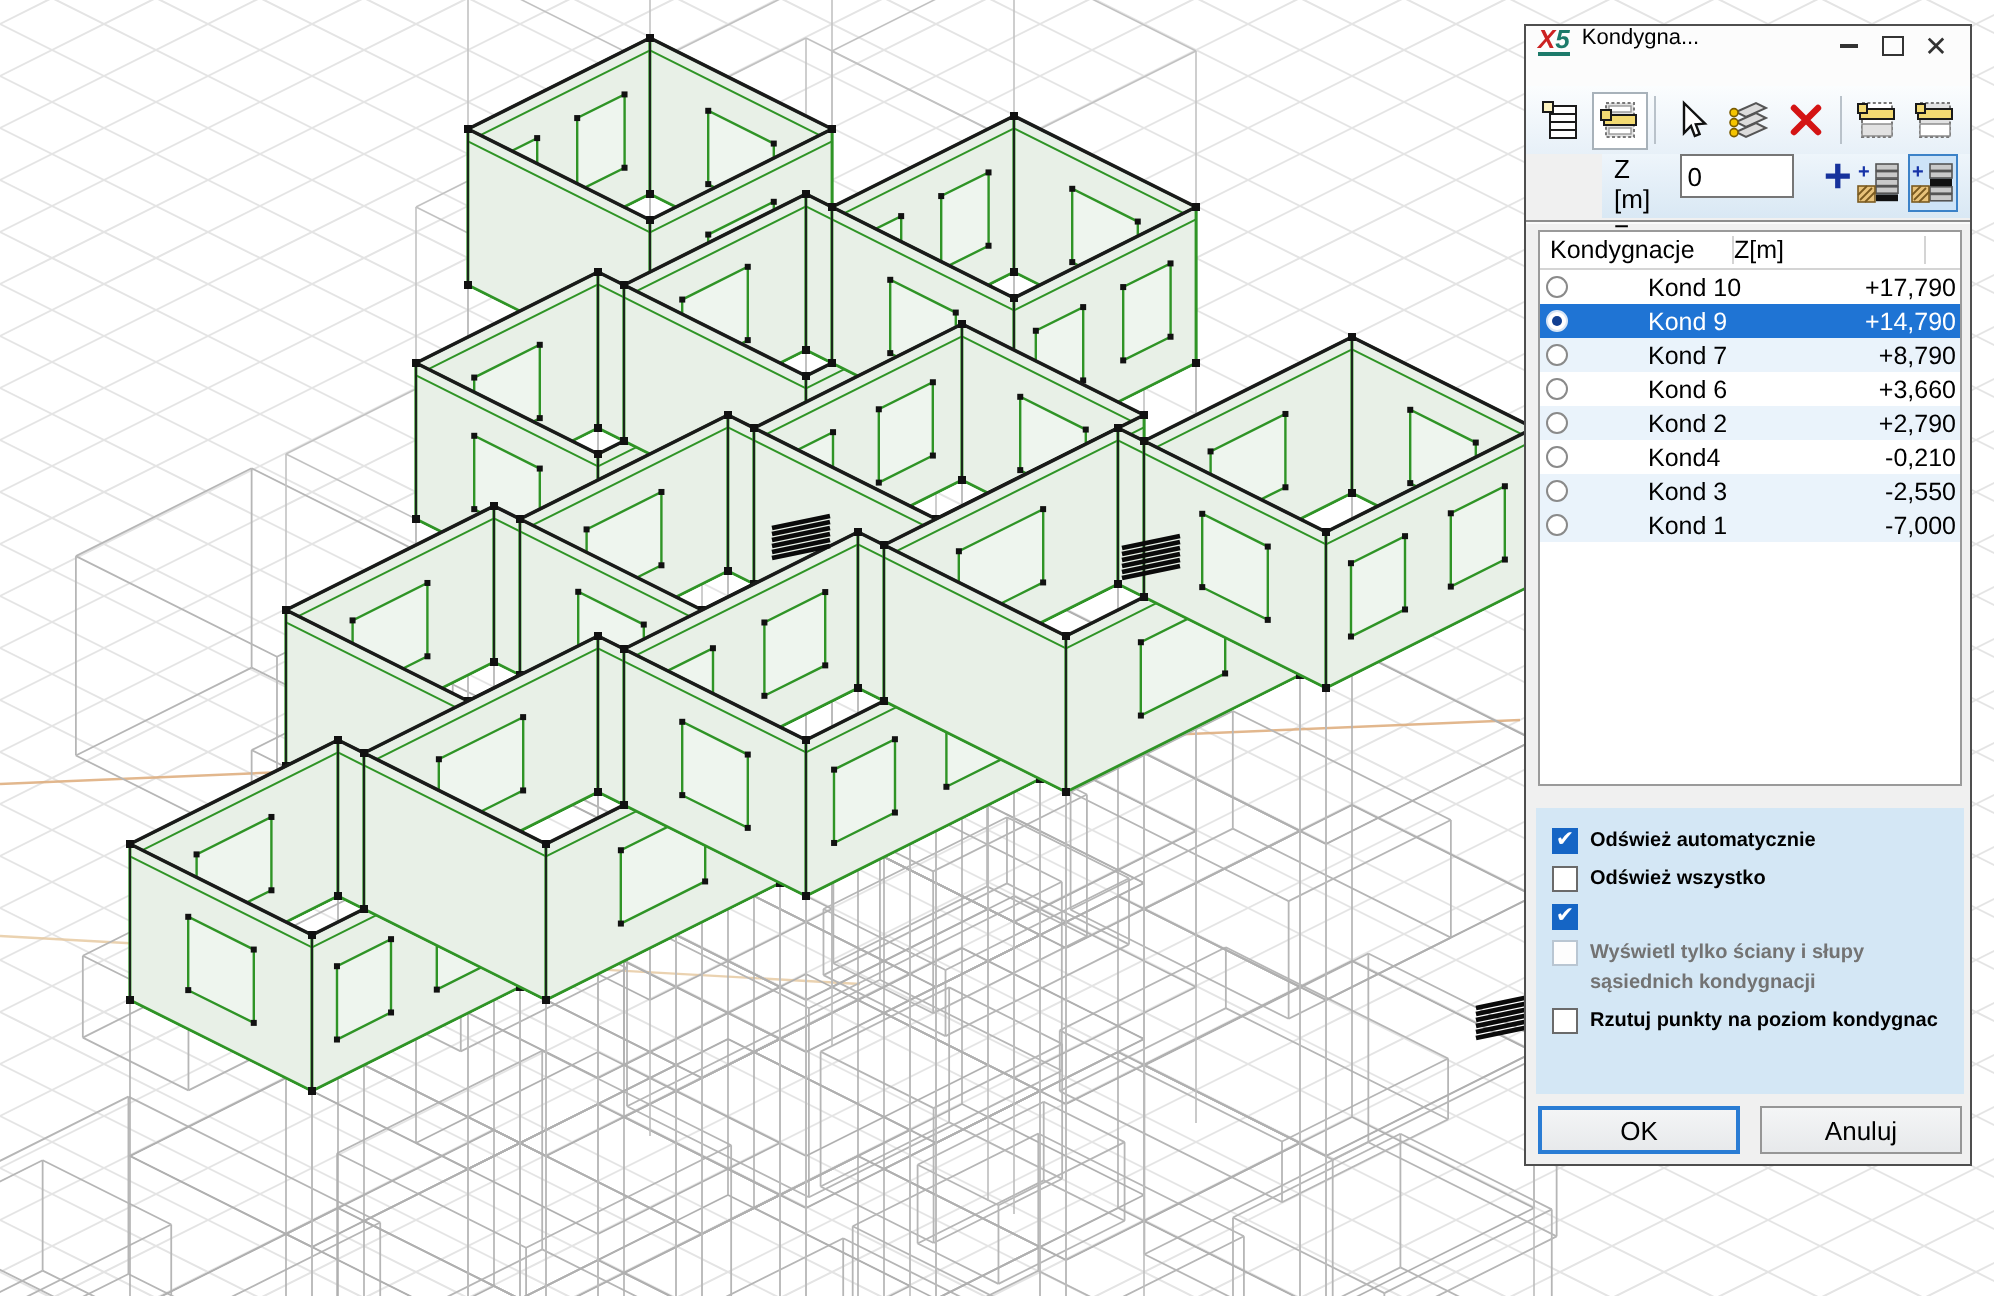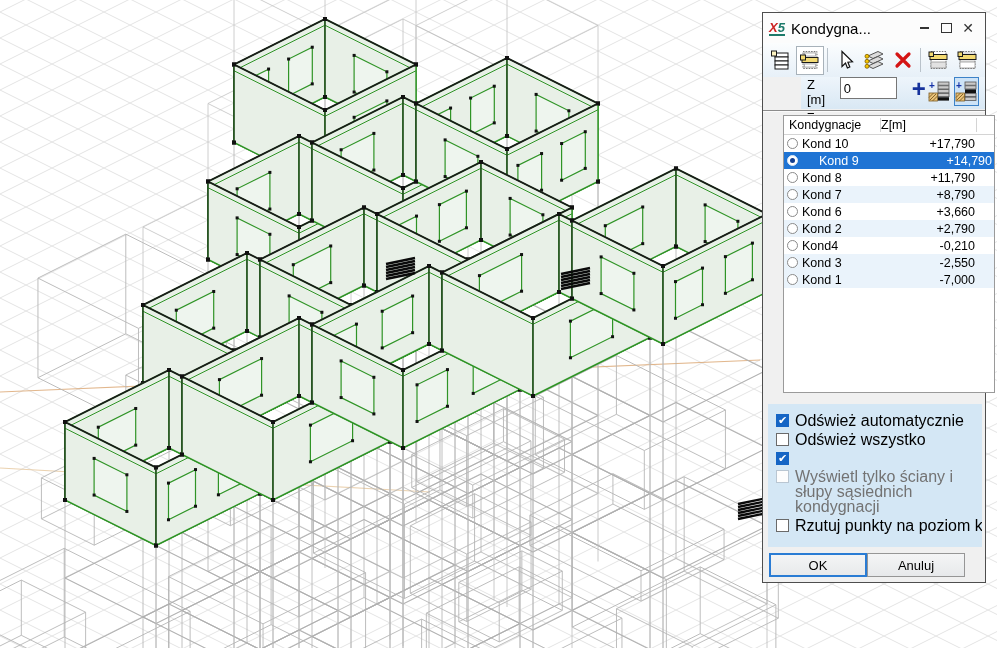--- a/index.html
+++ b/index.html
@@ -4,25 +4,25 @@
 <style>
   html,body{margin:0;padding:0;}
   body{width:997px;height:648px;position:relative;overflow:hidden;background:#ffffff;
        font-family:"Liberation Sans",sans-serif;}
   #scene{position:absolute;left:0;top:0;}
 
   
   .dialog{position:absolute;left:762px;top:12px;width:224px;height:571px;
           background:#f0f0f0;border:1px solid #4e4e4e;box-sizing:border-box;
           font-size:13px;color:#000;}
-  .titlebar{height:30px;display:flex;align-items:center;padding:0 6px;background:#fcfcfc;}
+  .titlebar{height:30px;display:flex;align-items:flex-start;padding:0 6px;background:#fcfcfc;}
   .logo{font-weight:bold;font-style:italic;font-size:13px;border-bottom:2px solid #1d7a6a;
         line-height:13px;margin-right:6px;}
   .logo .x{color:#cc2222;} .logo .five{color:#1d7a6a;}
-  .title-text{flex:1;font-size:15px;white-space:nowrap;overflow:hidden;}
+  .title-text{flex:1;font-size:11px;white-space:nowrap;overflow:hidden;}
   .cap-btn{width:22px;height:20px;display:flex;align-items:center;justify-content:center;color:#333;}
   .min-glyph{display:block;width:9px;height:0;border-bottom:2px solid #333;}
   .max-glyph{display:block;width:9px;height:8px;border:1.4px solid #333;}
   .close-glyph{font-size:14px;line-height:14px;}
 
   .toolbar{height:34px;display:flex;align-items:center;padding:0 4px;
            background:linear-gradient(#fbfdfe,#e7f0f8);}
   .tb-btn{width:27px;height:27px;display:flex;align-items:center;justify-content:center;
           border:1px solid transparent;}
   .tb-btn.pressed{background:#ffffff;border:1px solid #a8b2ba;}
@@ -33,50 +33,50 @@
   .zrow label{margin-right:5px;}
   .z-input{width:52px;height:20px;border:1px solid #767676;font:13px "Liberation Sans",sans-serif;
            padding:0 0 0 3px;background:#fff;}
   .plus-btn{width:24px;height:24px;margin-left:14px;display:flex;align-items:center;justify-content:center;
             color:#16329c;font-size:24px;font-weight:bold;line-height:20px;}
   .mini-btn{width:27px;height:27px;display:flex;align-items:center;justify-content:center;
             border:1px solid transparent;margin-left:2px;}
   .mini-btn.selected{background:#cde3f7;border:1px solid #3c82c8;}
   .hsep{height:0;border-top:1px solid #8c8c8c;border-bottom:1px solid #fafafa;margin:1px 0 0 0;}
 
-  .tablebox{position:absolute;left:20px;top:102px;width:212px;height:278px;background:#fff;
+  .tablebox{position:absolute;left:6px;top:102px;width:212px;height:278px;background:#fff;
             border:1px solid #9a9a9a;box-sizing:border-box;overflow:hidden;}
   .thead{display:flex;height:18px;align-items:center;border-bottom:1px solid #d4d4d4;font-size:12.5px;}
   .th-name{width:97px;padding-left:5px;border-right:1px solid #d4d4d4;box-sizing:border-box;}
   .th-z{width:96px;text-align:left;border-right:1px solid #d4d4d4;box-sizing:border-box;}
   .th-fill{flex:1;}
   .trow{display:flex;height:17px;align-items:center;font-size:12.5px;cursor:default;}
   .trow.alt{background:#eaf3fb;}
-  .trow.selected{background:#1f74d4;color:#fff;gap:17px;}
+  .trow.selected{background:#1f74d4;color:#fff;}
   .radio{width:11px;height:11px;border-radius:50%;border:1px solid #8a8a8a;background:#fff;
          margin:0 4px 0 3px;box-sizing:border-box;position:relative;flex:0 0 auto;}
   .trow.selected .radio{border-color:#d8e6f6;}
   .radio.on::after{content:"";position:absolute;left:2px;top:2px;width:5px;height:5px;
                    border-radius:50%;background:#123f91;}
-  .cell-name{width:78px;white-space:nowrap;overflow:hidden;}
+  .cell-name{width:78px;white-space:nowrap;overflow:hidden;margin-left:36px;}
   .cell-z{width:95px;text-align:right;padding-right:2px;}
 
   .checkpanel{position:absolute;left:5px;top:391px;width:214px;height:143px;background:#d4e7f5;
               box-sizing:border-box;padding:9px 0 0 8px;overflow:hidden;}
   .opt{display:flex;margin-bottom:4px;align-items:flex-start;}
   .cbox{width:13px;height:13px;border:1px solid #6a6a6a;background:#fff;flex:0 0 auto;
         margin:1px 6px 0 0;box-sizing:border-box;display:flex;align-items:center;justify-content:center;
         font-size:11px;color:#fff;line-height:11px;}
   .opt.checked .cbox{background:#1565c5;border-color:#1565c5;}
   .opt.disabled .cbox{border-color:#b9c6d2;background:#fdfdfd;}
-  .opt-label{font-size:16px;line-height:15px;}
+  .opt-label{font-size:10px;line-height:15px;font-weight:bold;}
   .opt.disabled .opt-label{color:#737373;}
   .opt.nowrap .opt-label{white-space:nowrap;}
 
-  .btnrow{position:absolute;left:6px;top:540px;width:196px;display:flex;justify-content:space-between;}
+  .btnrow{position:absolute;left:6px;top:540px;width:212px;display:flex;justify-content:space-between;}
   .btn{width:101px;height:24px;font:13px "Liberation Sans",sans-serif;color:#000;
        background:linear-gradient(#f4f5f6,#e7e9eb);border:1px solid #969696;box-sizing:border-box;
        display:flex;align-items:center;justify-content:center;}
   .btn.default{border:1px solid #2a7cd4;box-shadow:inset 0 0 0 1px #2a7cd4;}
 </style>
 </head>
 <body>
 
 <svg id="scene" width="997" height="648" viewBox="0 0 997 648">
     <line x1="-20" y1="-570" x2="1017" y2="-51.5" stroke="#e4e4e4" stroke-width="1" opacity="1"></line>
@@ -2015,25 +2015,20 @@
         <div class="trow">
           <span class="radio"></span>
           <span class="cell-name">Kond 10</span>
           <span class="cell-z">+17,790</span>
         </div>
         <div class="trow selected">
           <span class="radio on"></span>
           <span class="cell-name">Kond 9</span>
           <span class="cell-z">+14,790</span>
         </div>
-        <div class="trow">
-          <span class="radio"></span>
-          <span class="cell-name">Kond 8</span>
-          <span class="cell-z">+11,790</span>
-        </div>
         <div class="trow alt">
           <span class="radio"></span>
           <span class="cell-name">Kond 7</span>
           <span class="cell-z">+8,790</span>
         </div>
         <div class="trow">
           <span class="radio"></span>
           <span class="cell-name">Kond 6</span>
           <span class="cell-z">+3,660</span>
         </div>

